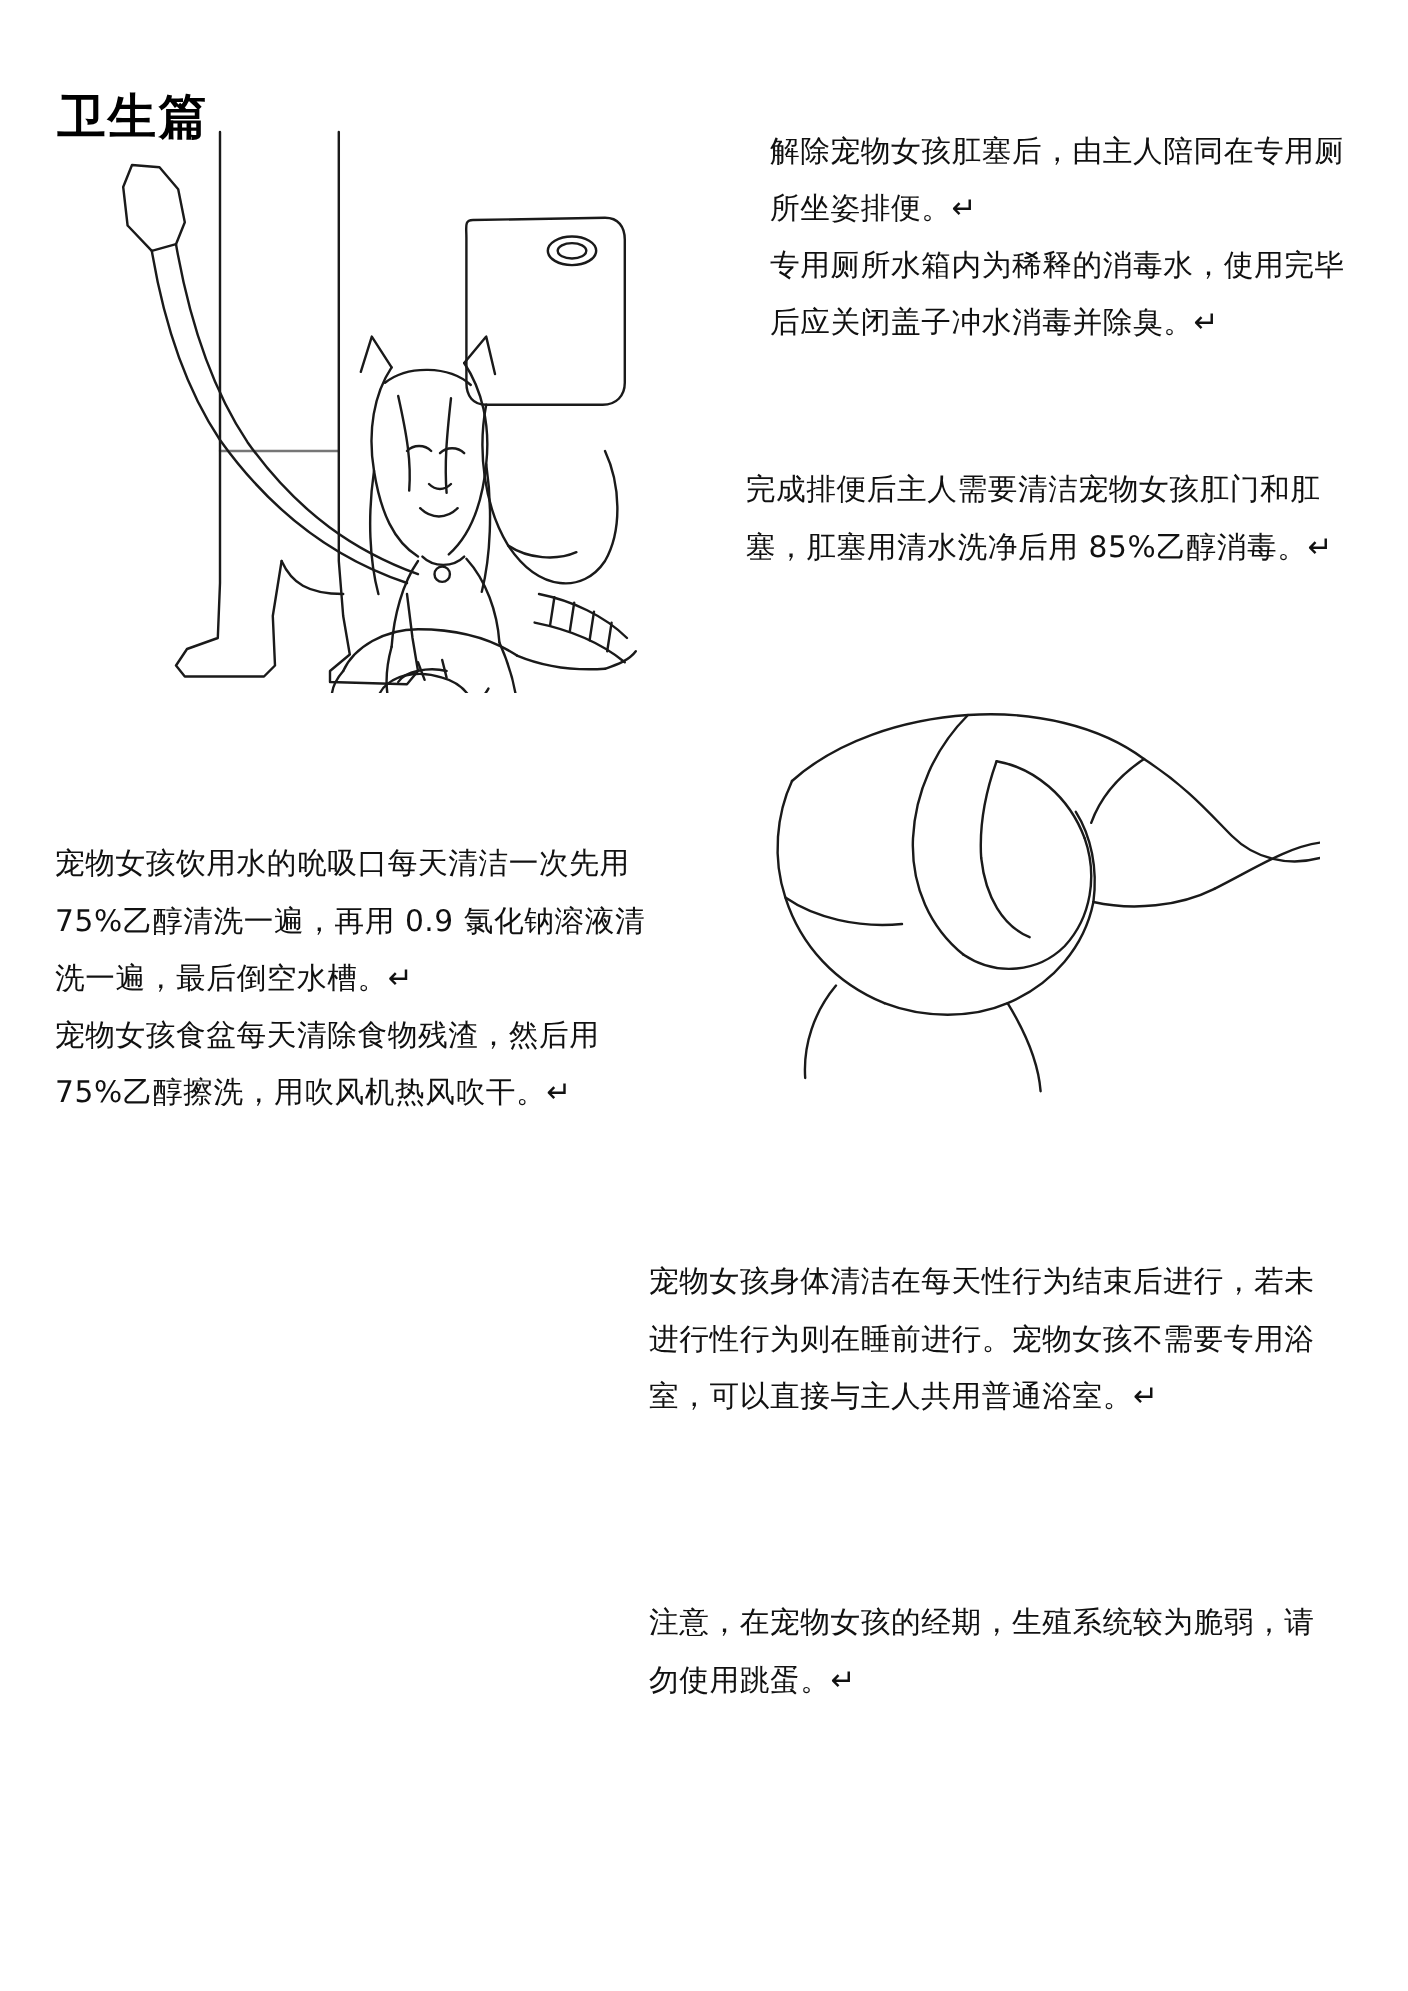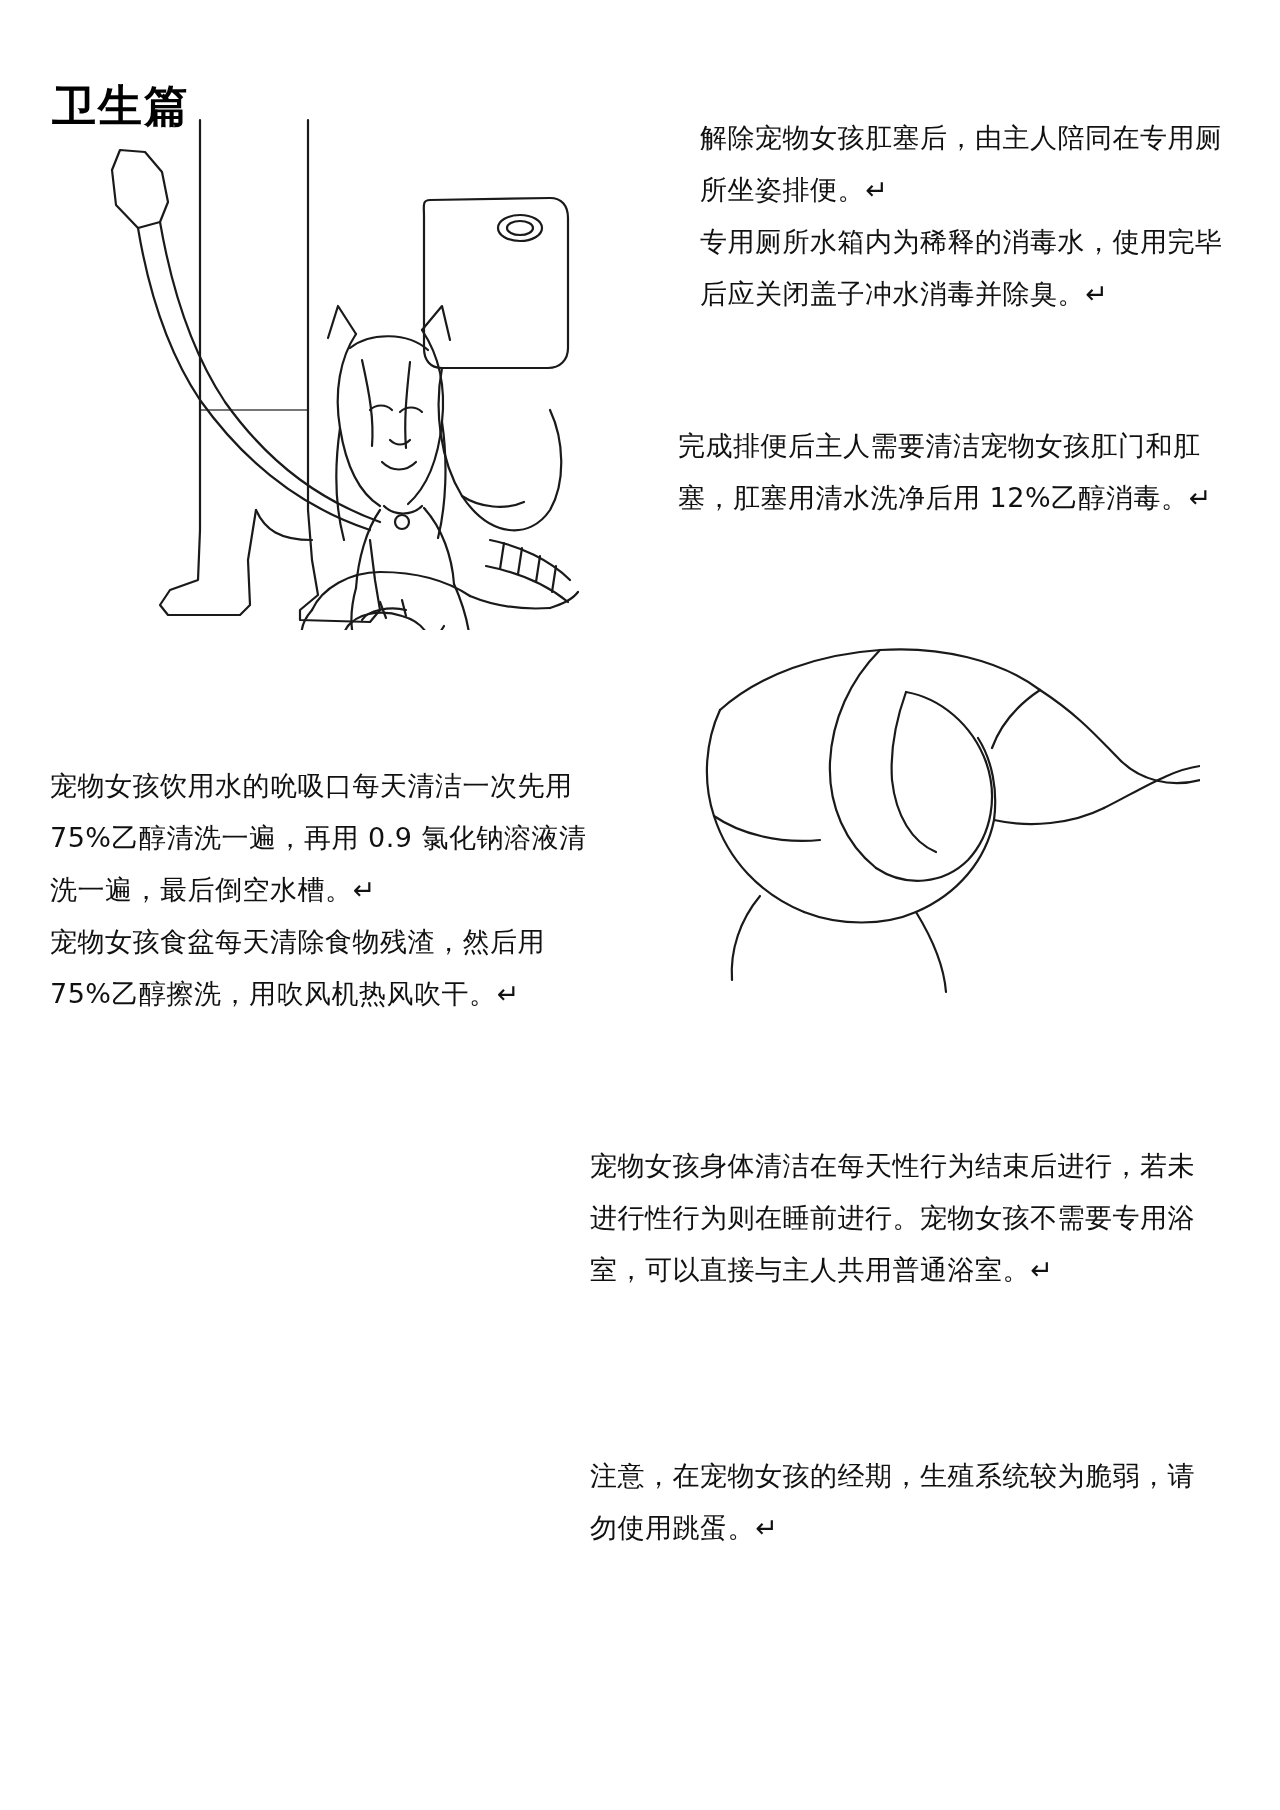--- a/index.html
+++ b/index.html
@@ -127,21 +127,21 @@
         <path d="M472 438 L468 464"></path>
         <path d="M490 446 L486 472"></path>
         <path d="M506 456 L502 482"></path>
       </g>
     </svg>
   </div>
 
   <div class="para" style="left:700px; top:112px; width:540px;">解除宠物女孩肛塞后，由主人陪同在专用厕所坐姿排便。↵
 专用厕所水箱内为稀释的消毒水，使用完毕后应关闭盖子冲水消毒并除臭。↵</div>
 
-  <div class="para" style="left:678px; top:420px; width:540px;">完成排便后主人需要清洁宠物女孩肛门和肛塞，肛塞用清水洗净后用 12%乙醇消毒。↵</div>
+  <div class="para" style="left:678px; top:420px; width:540px;">完成排便后主人需要清洁宠物女孩肛门和肛塞，肛塞用清水洗净后用 85%乙醇消毒。↵</div>
 
   <div class="illus" style="left:700px; top:620px; width:500px; height:400px;">
     <svg width="500" height="400" viewBox="0 0 500 400" aria-hidden="true">
       <g class="lines">
         <path d="M20 90 C60 54 120 34 180 30 C240 26 300 40 340 70"></path>
         <path d="M340 70 C380 96 400 120 420 140 C440 160 470 168 500 160"></path>
         <path d="M20 90 C6 120 2 160 14 196 C28 240 60 274 104 292"></path>
         <path d="M104 292 C140 306 184 306 216 292 C258 274 286 240 294 200"></path>
         <path d="M294 200 C298 170 292 140 278 118"></path>
         <path d="M180 30 C150 60 132 100 130 142 C128 186 146 224 176 248"></path>

